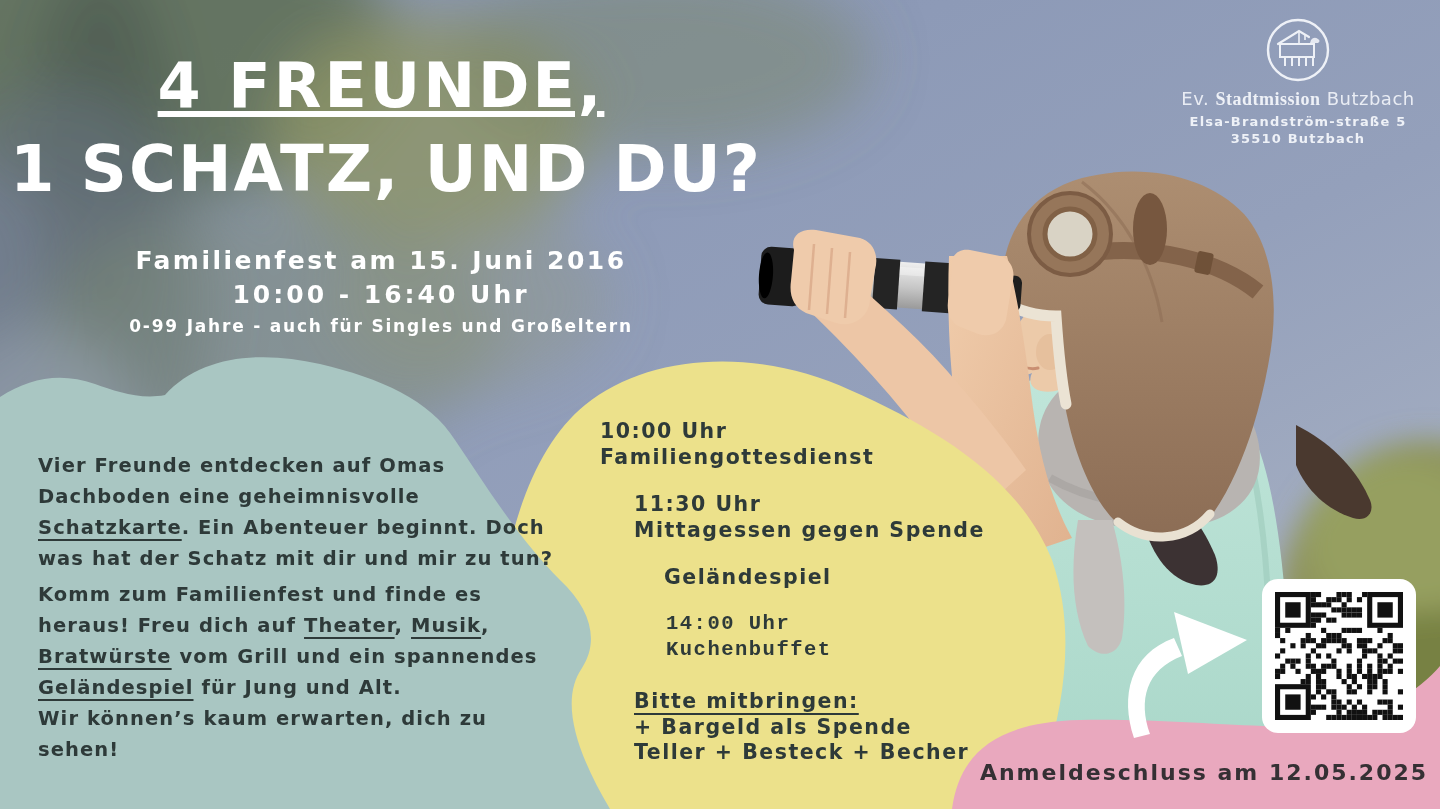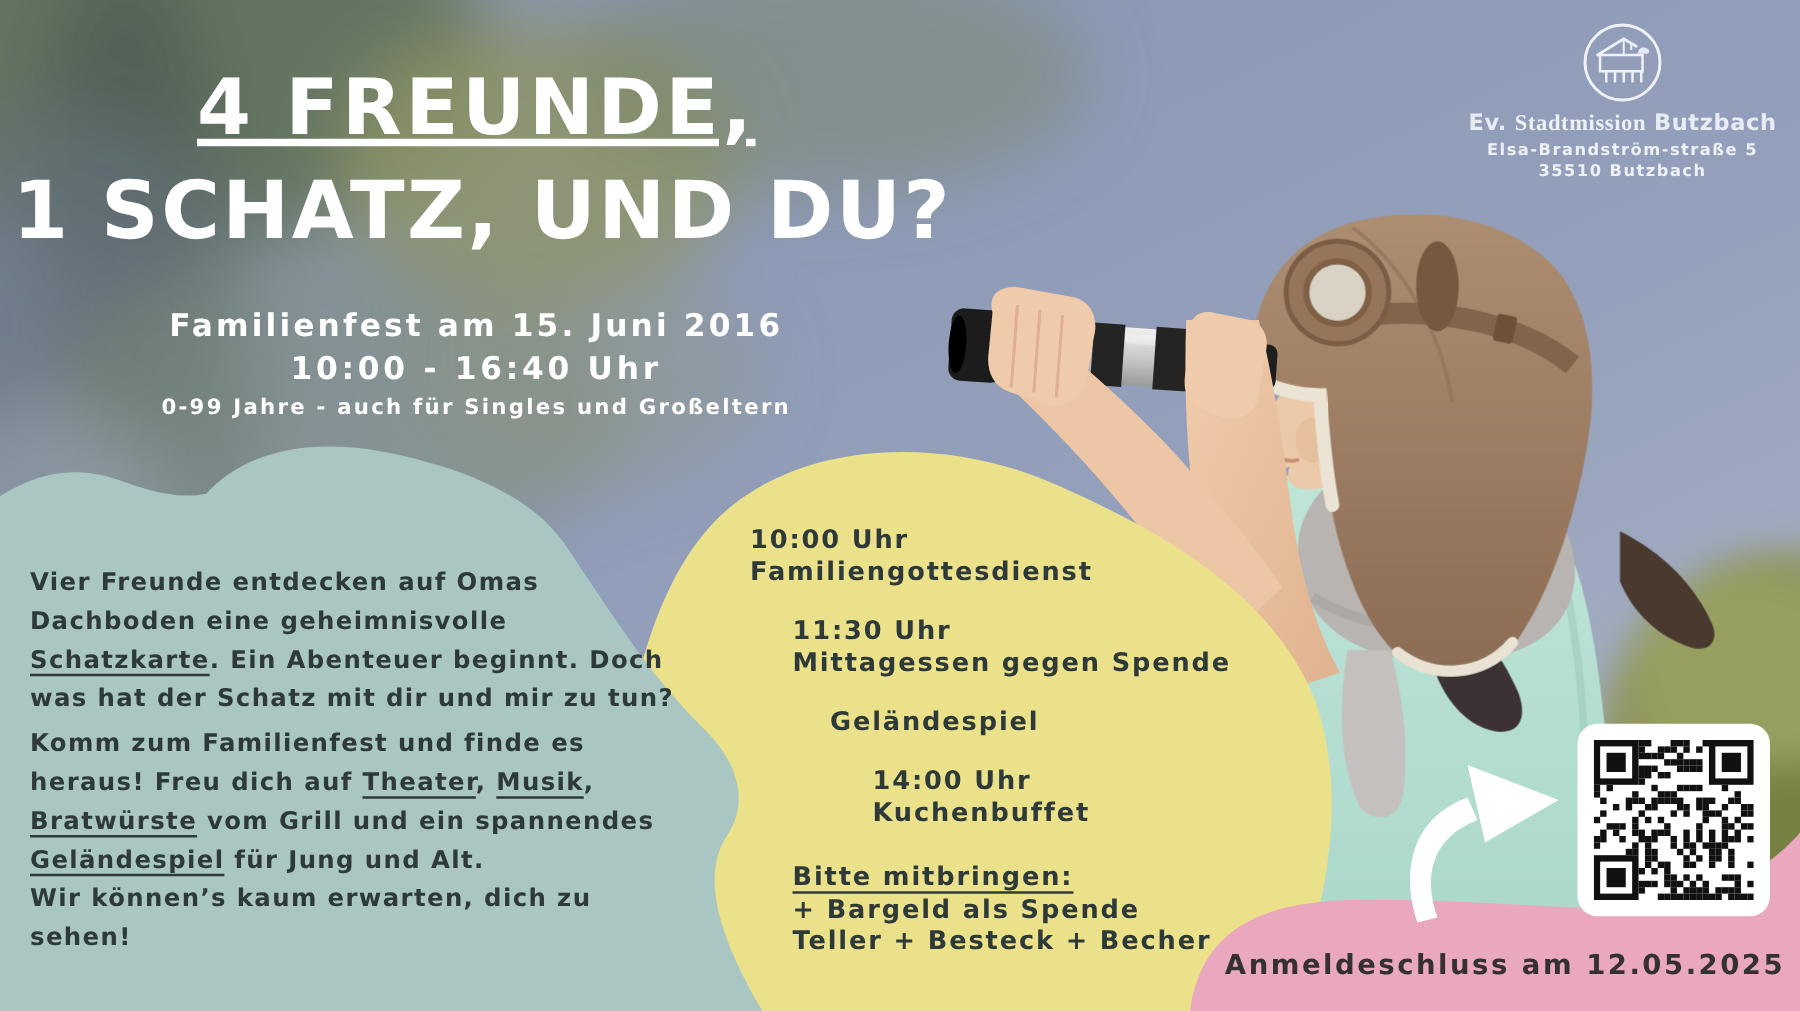--- a/index.html
+++ b/index.html
@@ -4,34 +4,34 @@
 <style>
   html,body{margin:0;padding:0;background:#444;}
   .poster{position:relative;width:1440px;height:809px;overflow:hidden;
     font-family:"DejaVu Sans","Liberation Sans",sans-serif;
     background:linear-gradient(155deg,#8794b2 0%,#8d9ab7 30%,#94a0bb 55%,#a3adc1 80%,#aab3c4 100%);}
   .layer{position:absolute;left:0;top:0;width:1440px;height:809px;}
   
   .logo{position:absolute;left:1152px;top:16px;width:292px;text-align:center;color:#eef1f7;}
   .logo svg{display:block;margin:0 auto;}
   .logo-name{font-size:18px;letter-spacing:.5px;margin-top:4px;white-space:nowrap;}
-  .logo-name .lt{font-weight:700;opacity:.95;}
+  .logo-name .lt{font-weight:400;opacity:.95;}
   .logo-name .bd{font-weight:700;font-family:Liberation Serif, serif;}
   .logo-addr{font-size:13px;font-weight:700;letter-spacing:1.2px;margin-top:4px;white-space:nowrap;}
   .logo-addr+.logo-addr{margin-top:2px;}
   
   .title{position:absolute;left:10px;top:46px;width:742px;text-align:center;color:#ffffff;font-weight:800;}
   .title-l1{font-size:62px;letter-spacing:3px;line-height:1.3;text-decoration:underline;}
   .title-l2{font-size:64px;letter-spacing:2px;line-height:1.2;margin-top:4px;white-space:nowrap;}
   .subtitle{position:absolute;left:40px;top:246px;width:682px;text-align:center;color:#ffffff;font-weight:700;}
   .sub-l1{font-size:25px;letter-spacing:2.5px;white-space:nowrap;}
   .sub-l2{font-size:25px;letter-spacing:3px;margin-top:5px;}
   .sub-l3{font-size:17px;letter-spacing:1.8px;margin-top:7px;white-space:nowrap;}
   
-  .intro{position:absolute;left:24px;top:450px;width:548px;color:#2e3a39;
+  .intro{position:absolute;left:38px;top:450px;width:548px;color:#2e3a39;
     font-size:19.5px;font-weight:700;letter-spacing:1.1px;line-height:31px;}
   .intro p{margin:0;}
   .intro p+p{margin-top:5px;}
   .u{text-decoration:underline;text-decoration-thickness:2px;text-underline-offset:5px;}
   
   .schedule{position:absolute;left:600px;top:418px;width:420px;color:#2e3a39;
     font-weight:700;font-size:20.5px;letter-spacing:1.5px;line-height:26px;}
   .sched-item{margin-bottom:21px;}
   .sched-time,.sched-label{white-space:nowrap;}
   .bring{margin-top:26px;margin-left:34px;line-height:25.5px;}
@@ -186,21 +186,21 @@
           <div class="sched-time">10:00 Uhr</div>
           <div class="sched-label">Familiengottesdienst</div>
         </div>
         <div class="sched-item" style="margin-left: 34px;">
           <div class="sched-time">11:30 Uhr</div>
           <div class="sched-label">Mittagessen gegen Spende</div>
         </div>
         <div class="sched-item" style="margin-left: 64px;">
           <div class="sched-label">Geländespiel</div>
         </div>
-        <div class="sched-item" style="margin-left: 98px;">
+        <div class="sched-item" style="margin-left: 66px; font-family: Liberation Mono, monospace;">
           <div class="sched-time">14:00 Uhr</div>
           <div class="sched-label">Kuchenbuffet</div>
         </div>
       </div>
     <div class="bring">
       <div class="bring-h u">Bitte mitbringen:</div>
       <div class="bring-l">+ Bargeld als Spende</div>
       <div class="bring-l">Teller + Besteck + Becher</div>
     </div>
   </div>

